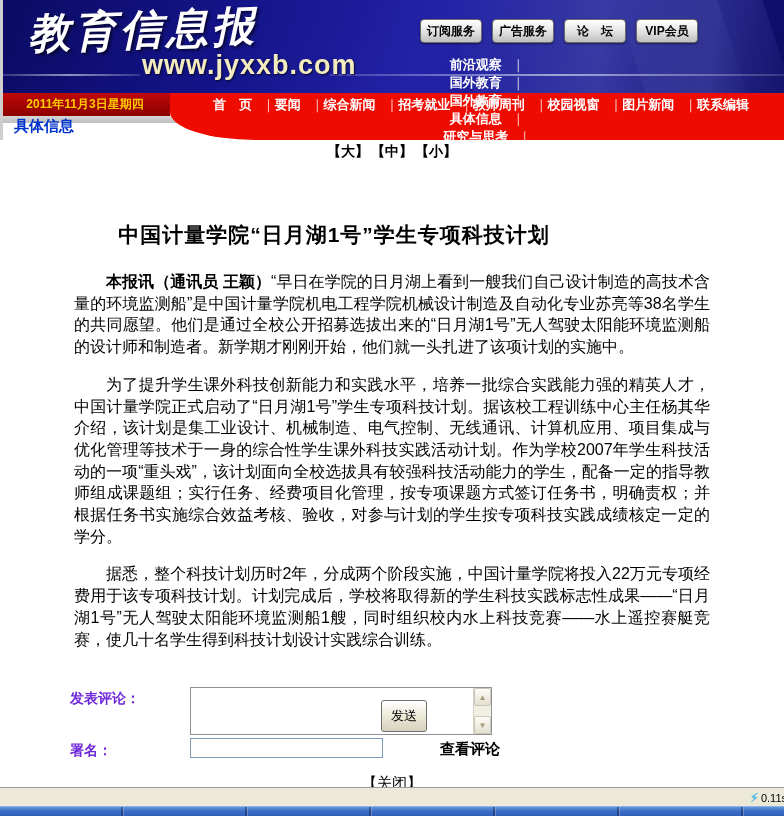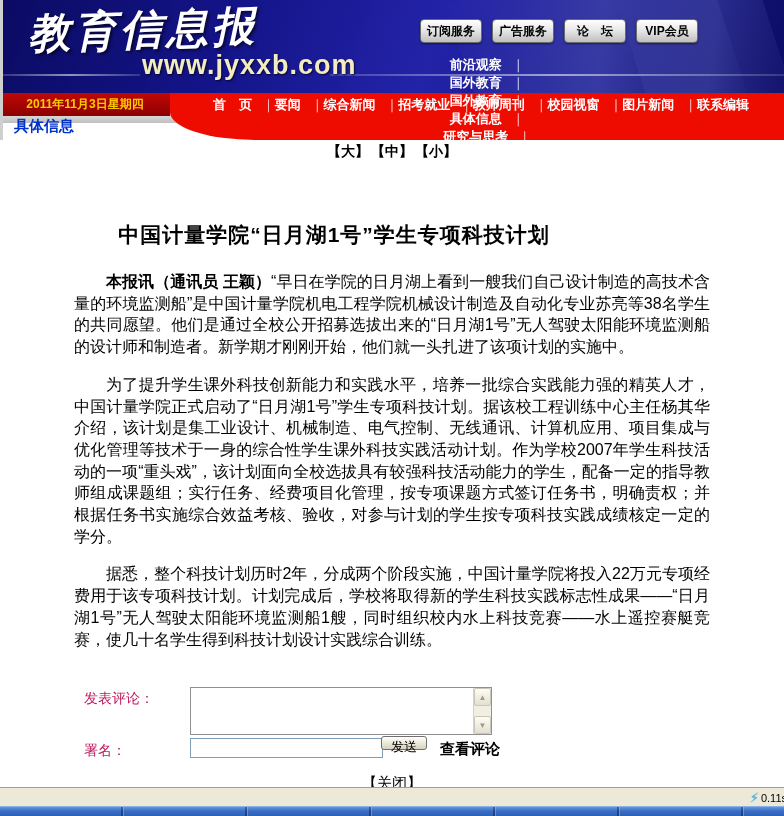--- a/index.html
+++ b/index.html
@@ -83,21 +83,21 @@
     position:absolute;left:0;top:207px;width:668px;text-align:center;
     font-size:21px;font-weight:bold;color:#000;letter-spacing:1px;
   }
   .article-body{
     position:absolute;left:58px;top:255px;width:668px;
     font-size:16px;line-height:21.7px;color:#000;text-align:justify;
   }
   .article-body p{margin:16px;text-indent:2em;}
   .article-body .lead{font-weight:bold;}
   
-  .form-label{position:absolute;color:#be185d;font-size:14px;font-weight:normal;margin-left:14px;}
+  .form-label{position:absolute;color:#6d28d9;font-size:14px;font-weight:bold;}
   .lbl-comment{left:70px;top:690px;}
   .lbl-sign{left:70px;top:742px;}
   .ta-wrap{
     position:absolute;left:190px;top:687px;width:300px;height:46px;
     border:1px solid #919191;background:#fff;display:flex;
   }
   .ta-wrap textarea{
     flex:1;border:none;outline:none;resize:none;background:#fff;
     font-family:"Liberation Sans","DejaVu Sans",sans-serif;font-size:13px;
   }
@@ -110,21 +110,21 @@
     border:1px solid #cbc7b8;border-radius:2px;
     font-size:8px;color:#a49a78;display:flex;align-items:center;justify-content:center;
     cursor:pointer;
   }
   .sign-input{
     position:absolute;left:190px;top:738px;width:185px;height:18px;
     border:1px solid #7f9db9;font-size:13px;padding:0 3px;
     font-family:"Liberation Sans","DejaVu Sans",sans-serif;
   }
   .send-btn{
-    position:absolute;left:381px;top:736px;width:46px;height:14px;
+    position:absolute;left:381px;top:700px;width:46px;height:32px;
     background:linear-gradient(#ffffff,#ece9d8 50%,#d8d2bd);
     border:1px solid #6f6f6f;border-radius:3px;
     font-size:13px;color:#000;cursor:pointer;
     font-family:"Liberation Sans","DejaVu Sans",sans-serif;
   }
   .view-comments{
     position:absolute;left:440px;top:740px;
     font-size:15px;font-weight:bold;color:#000;cursor:pointer;
   }
   .close-link{

